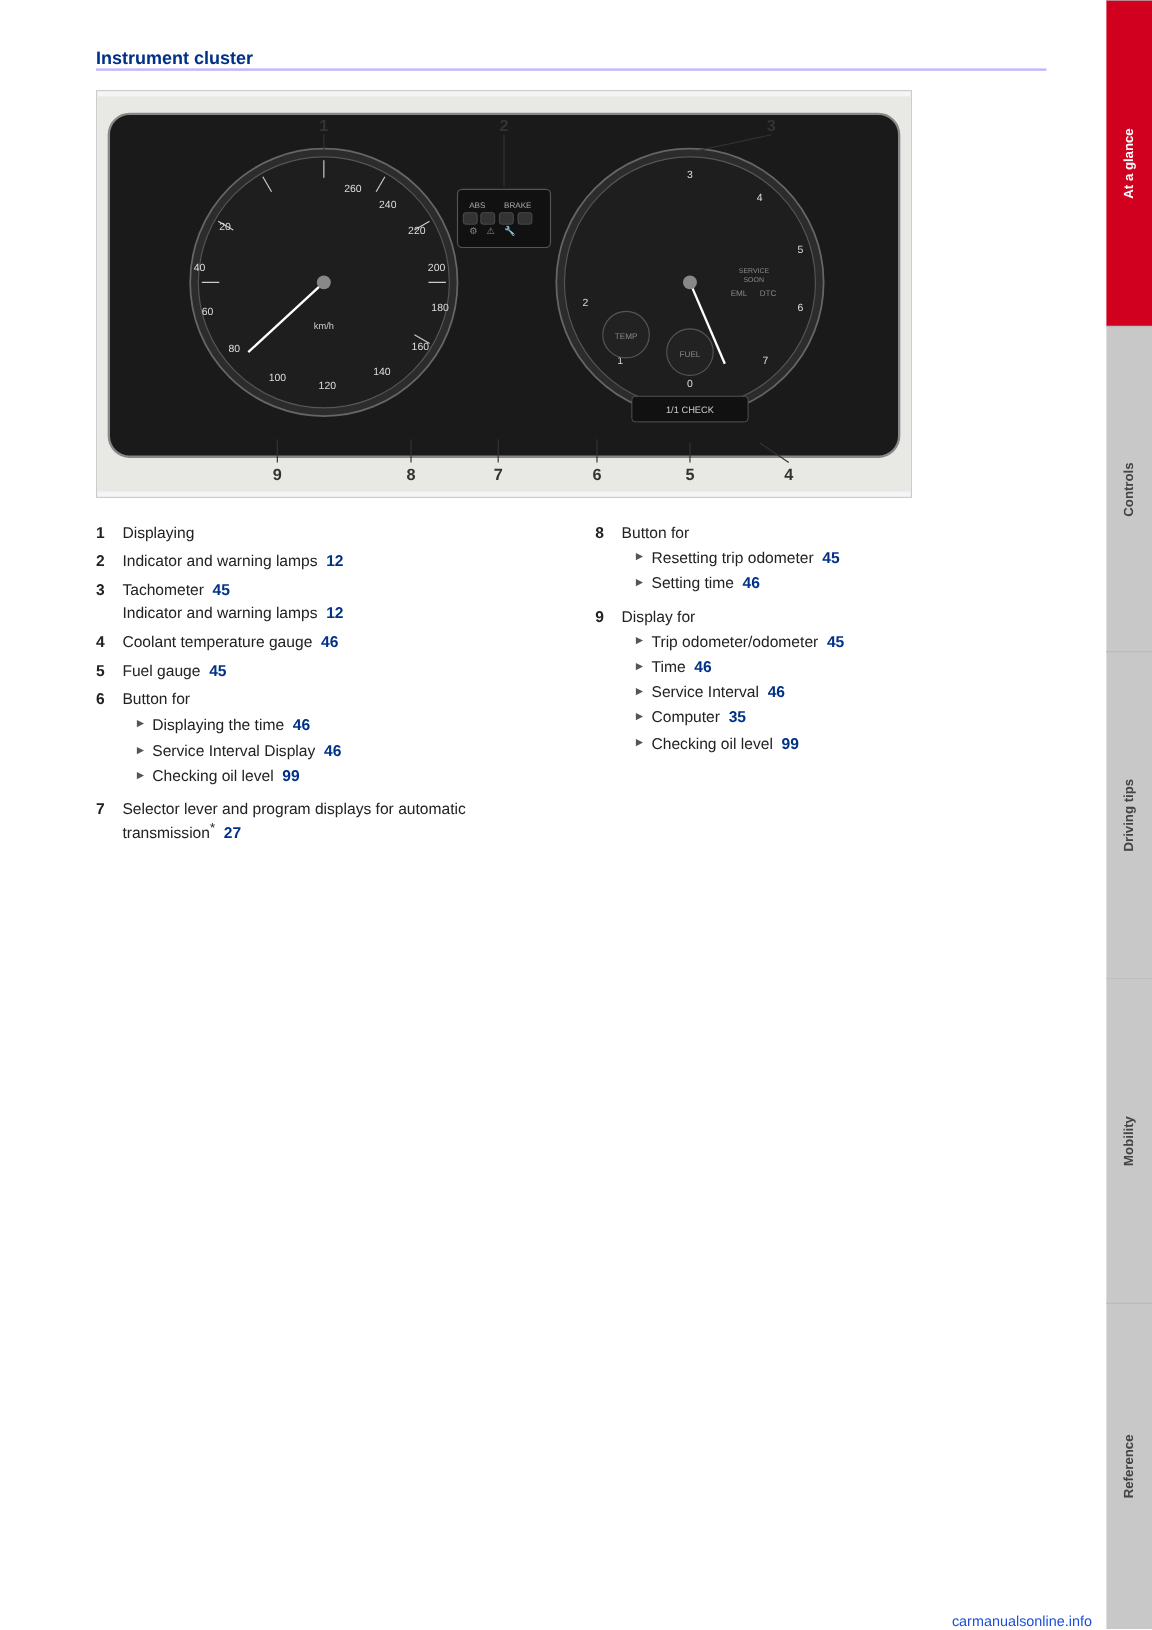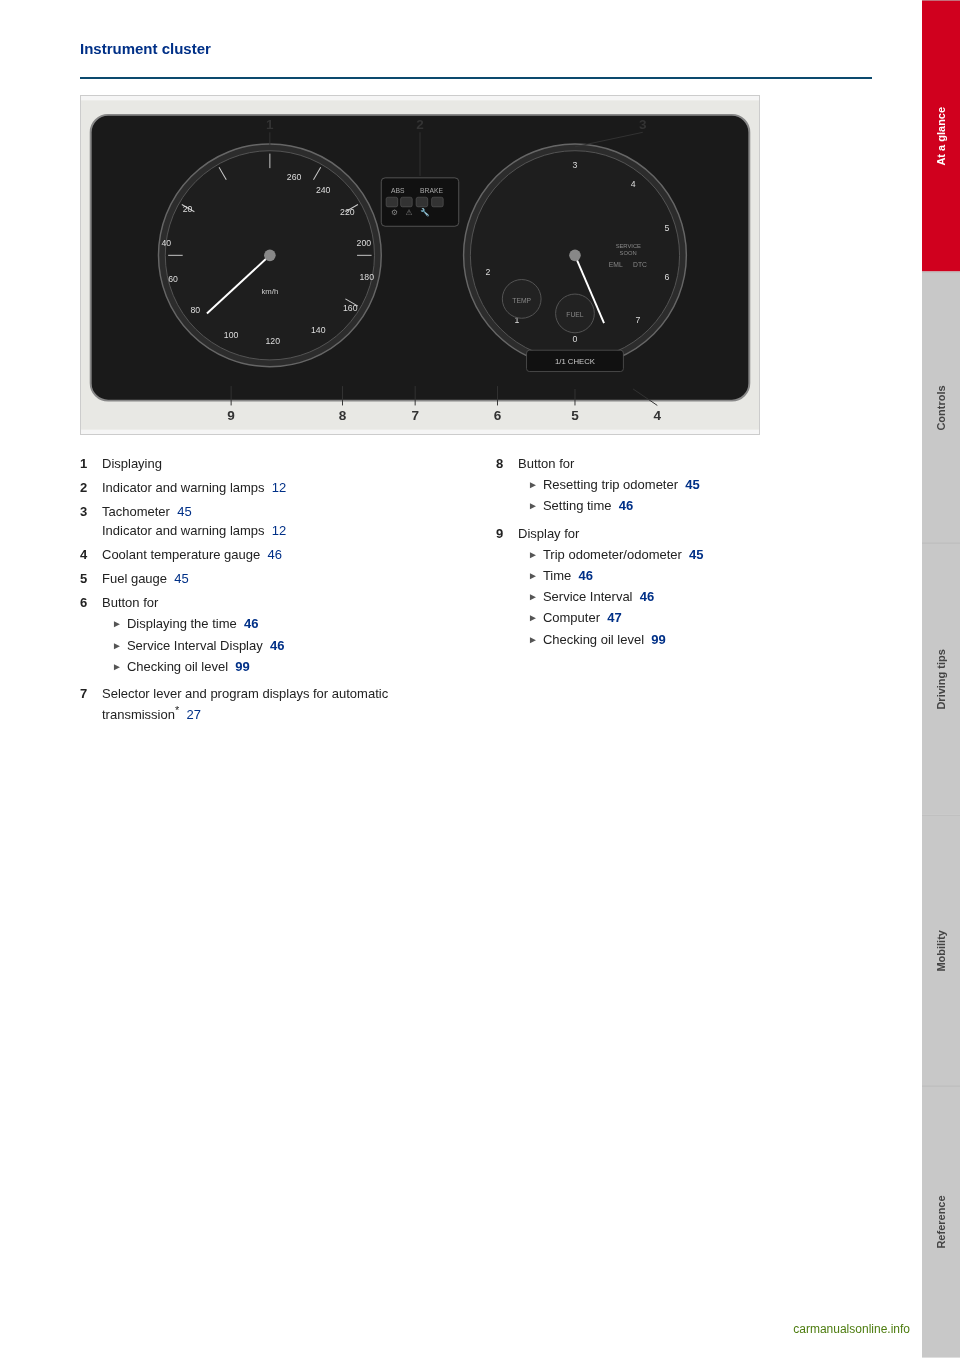--- a/index.html
+++ b/index.html
@@ -49,22 +49,22 @@
       margin-right: 38px;
       padding: 40px 50px 40px 80px;
     }
 
     
     .section-title {
       font-size: 15px;
       font-weight: bold;
       color: #003087;
       margin-bottom: 16px;
-      border-bottom: 2px solid #0c4a6e;
-      padding-bottom: 20px;
+      border-bottom: 2px solid #c4b5fd;
+      padding-bottom: 0;
     }
 
     
     .cluster-image-container {
       width: 100%;
       max-width: 680px;
       margin-bottom: 20px;
       border: 1px solid #ccc;
       background: #f5f5f5;
       position: relative;
@@ -96,21 +96,21 @@
     .desc-num {
       font-weight: bold;
       min-width: 22px;
       flex-shrink: 0;
     }
     .desc-text {
       flex: 1;
     }
     .desc-text .page-ref {
       color: #003087;
-      font-weight: normal;
+      font-weight: bold;
     }
     .sub-items {
       margin-top: 3px;
     }
     .sub-item {
       display: flex;
       align-items: flex-start;
       margin-bottom: 3px;
       padding-left: 10px;
     }
@@ -130,24 +130,24 @@
     .page-number {
       text-align: center;
       margin-top: 40px;
       font-size: 13px;
       color: #333;
     }
 
     
     .site-logo {
       position: absolute;
-      bottom: 22px;
+      bottom: 0;
       right: 50px;
       font-size: 12px;
-      color: #4d7c0f;
+      color: #1d4ed8;
     }
   </style>
 </head>
 <body>
 
 <div class="sidebar">
   <div class="sidebar-tab highlight">
     <span>At a glance</span>
   </div>
   <div class="sidebar-tab">
@@ -372,21 +372,21 @@
             <div class="sub-item">
               <span class="arrow-icon">►</span>
               <span class="sub-text">Time&nbsp;&nbsp;<span class="page-ref">46</span></span>
             </div>
             <div class="sub-item">
               <span class="arrow-icon">►</span>
               <span class="sub-text">Service Interval&nbsp;&nbsp;<span class="page-ref">46</span></span>
             </div>
             <div class="sub-item">
               <span class="arrow-icon">►</span>
-              <span class="sub-text">Computer&nbsp;&nbsp;<span class="page-ref">47</span></span>
+              <span class="sub-text">Computer&nbsp;&nbsp;<span class="page-ref">35</span></span>
             </div>
             <div class="sub-item">
               <span class="arrow-icon">►</span>
               <span class="sub-text">Checking oil level&nbsp;&nbsp;<span class="page-ref">99</span></span>
             </div>
           </div>
         </div>
       </div>
 
     </div>

